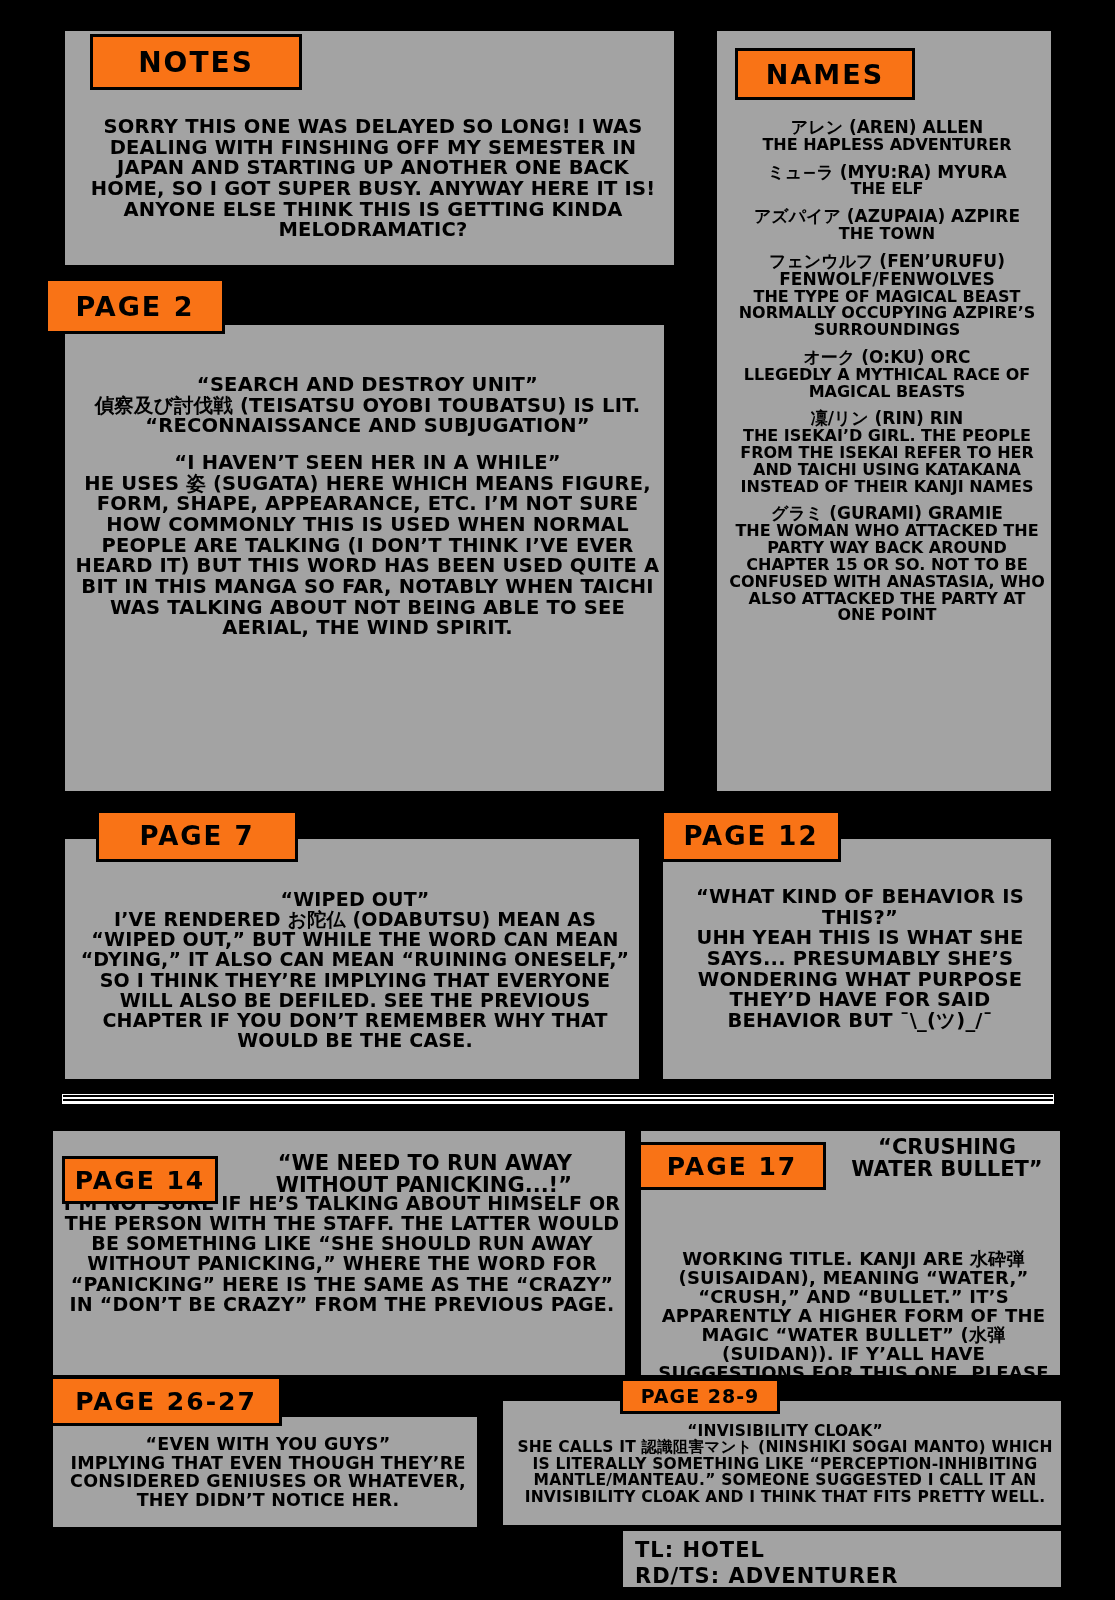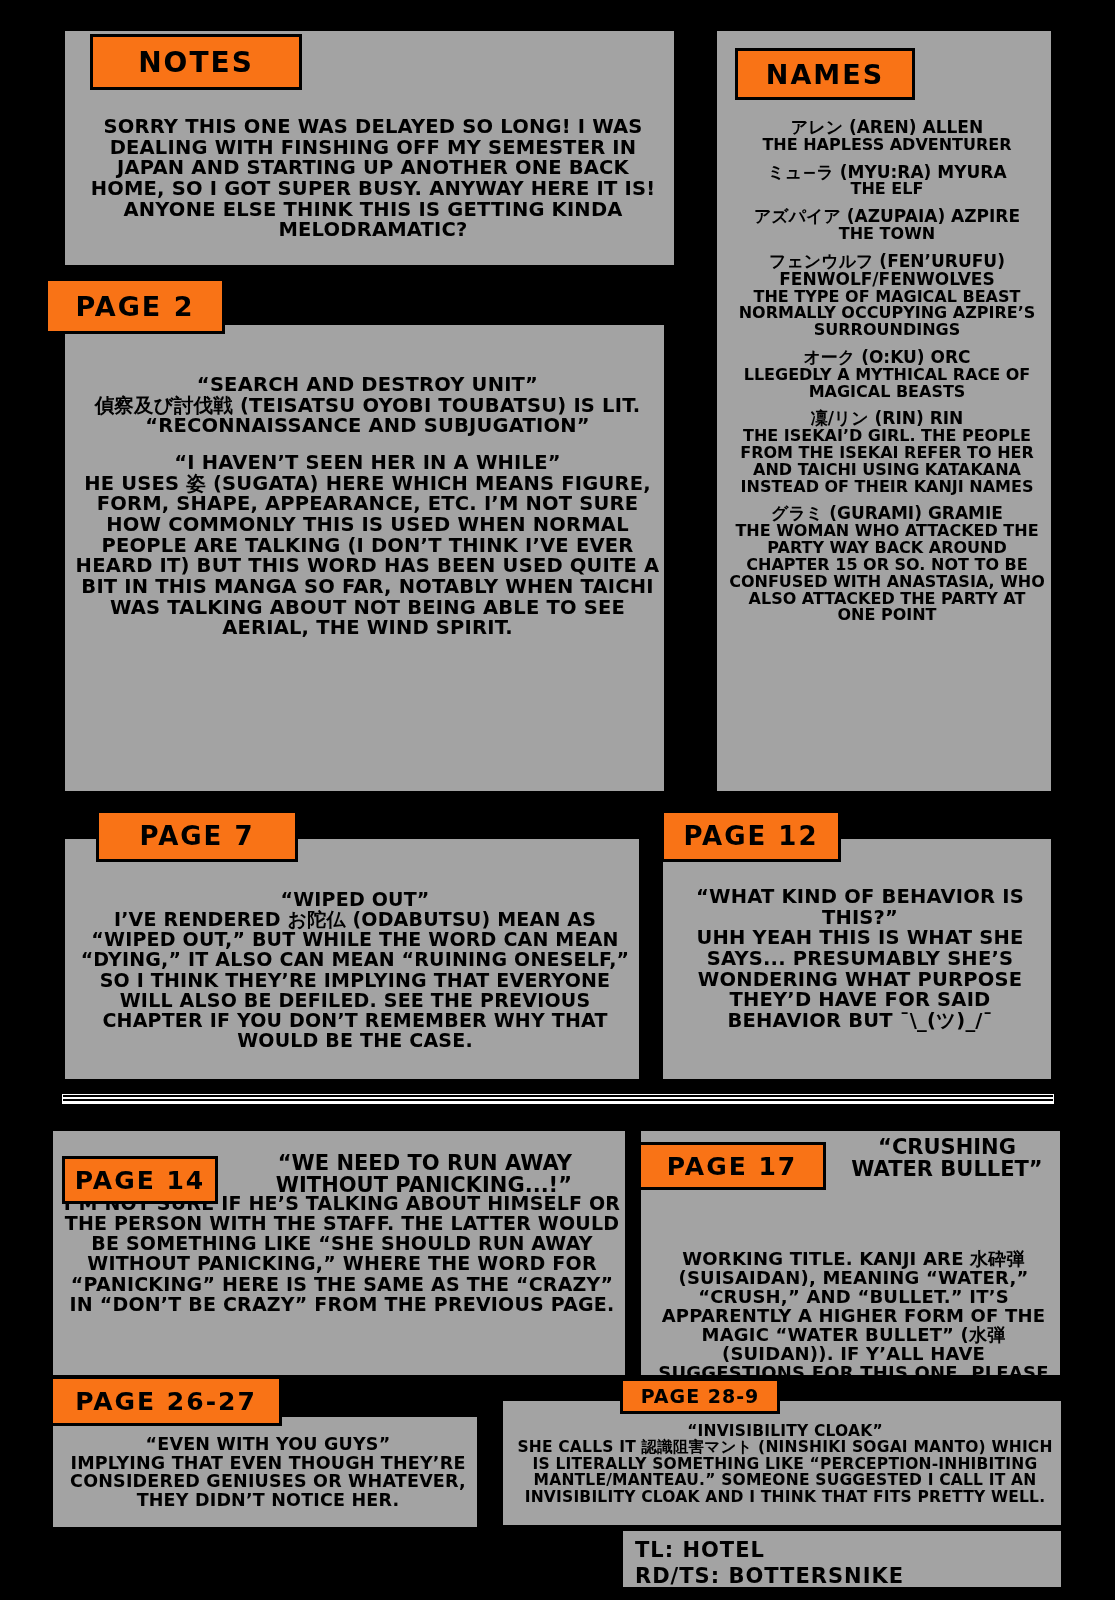--- a/index.html
+++ b/index.html
@@ -202,17 +202,17 @@
     <div id="p289-text">
       <div class="body-txt ttl">“INVISIBILITY CLOAK”</div>
       <div class="body-txt">SHE CALLS IT 認識阻害マント (NINSHIKI SOGAI MANTO) WHICH IS LITERALLY SOMETHING LIKE “PERCEPTION-INHIBITING MANTLE/MANTEAU.” SOMEONE SUGGESTED I CALL IT AN INVISIBILITY CLOAK AND I THINK THAT FITS PRETTY WELL.</div>
     </div>
   </div>
   <div class="hdr" id="p289-header">PAGE 28-9</div>
 
   <div class="panel" id="credits-panel">
     <div id="credits-text">
       <div>TL: HOTEL</div>
-      <div>RD/TS: BOTTERSNIKE</div>
+      <div>RD/TS: ADVENTURER</div>
     </div>
   </div>
 
 </div>
 
 </body></html>

